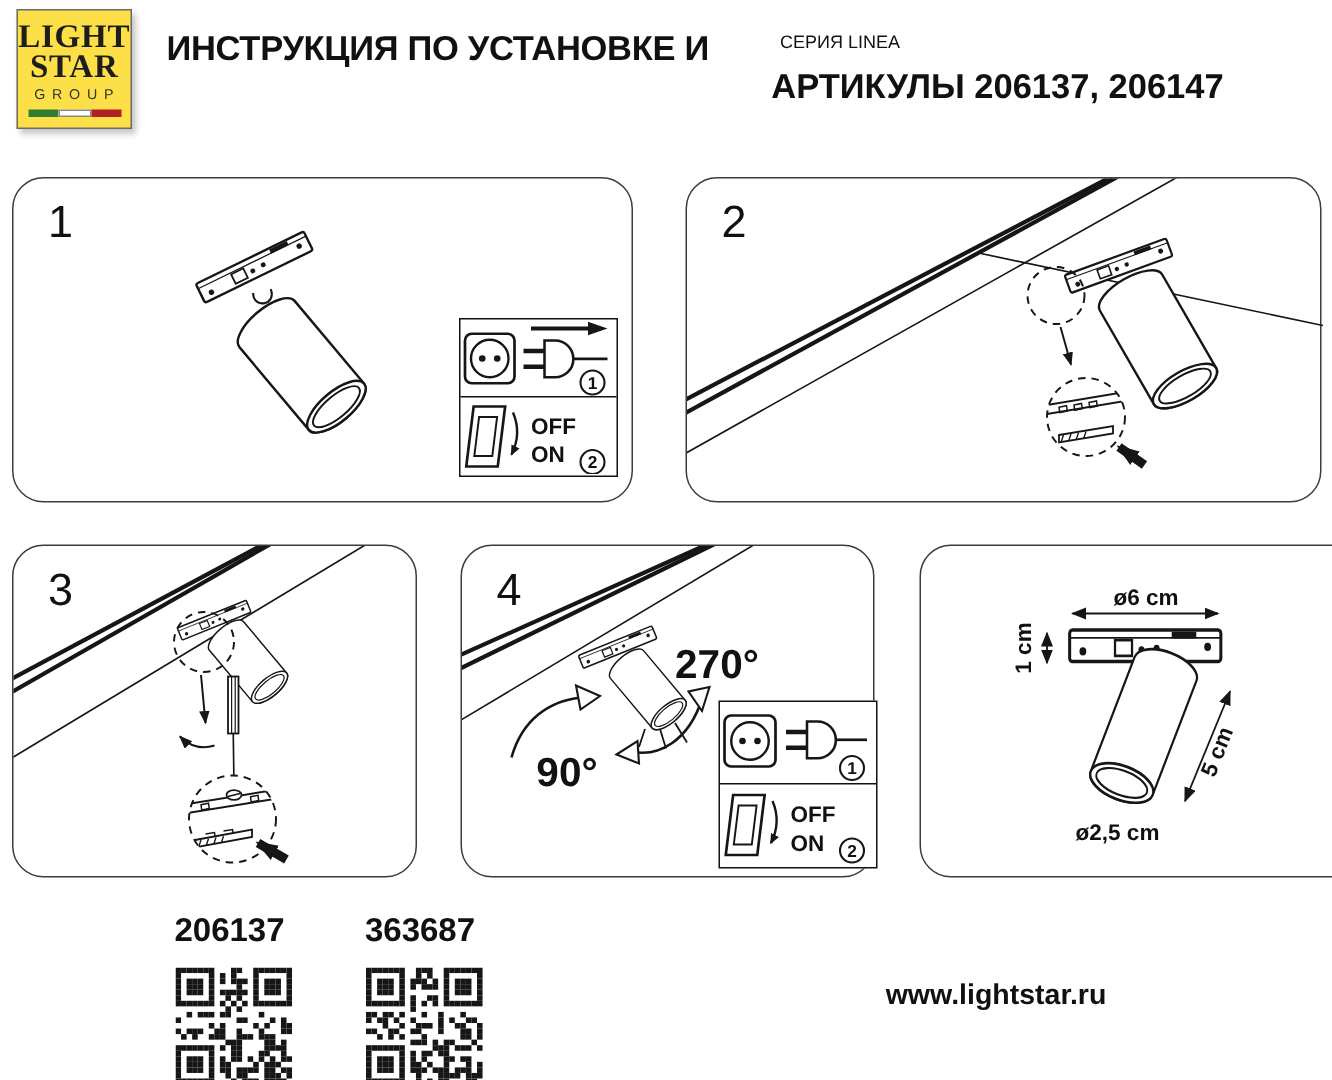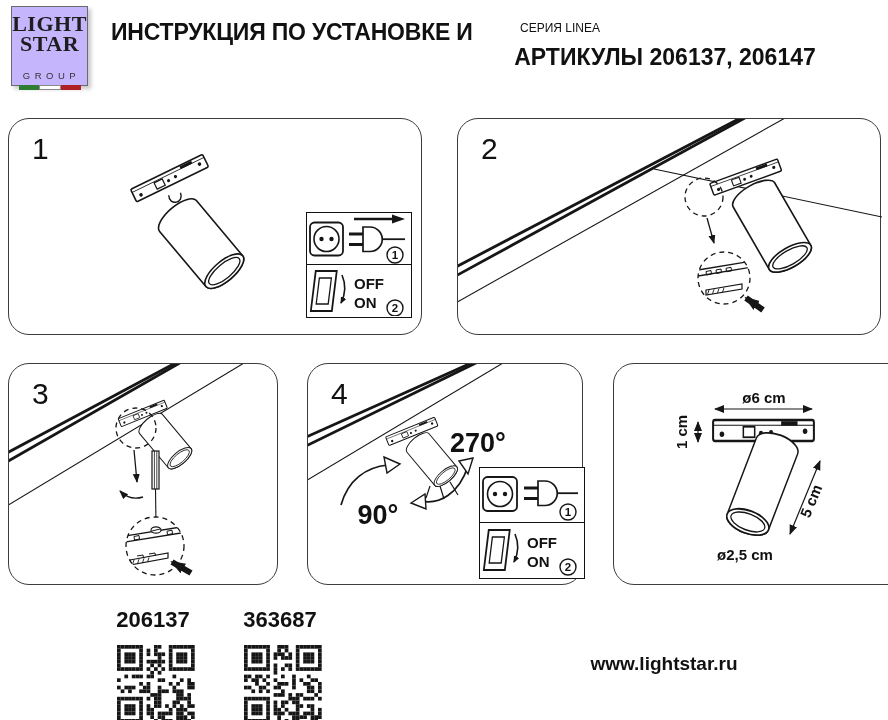--- a/index.html
+++ b/index.html
@@ -5,23 +5,23 @@
   *{box-sizing:border-box;margin:0;padding:0}
   html,body{width:888px;height:720px}
   body{position:relative;background:#fff;font-family:"Liberation Sans",sans-serif;color:#111;overflow:hidden}
   svg{display:block}
   .ln{stroke:#161616;fill:none}
   .wf{fill:#fff}
   text{font-family:"Liberation Sans",sans-serif}
 
   
   .logo{position:absolute;left:11px;top:6px;width:77px;height:80px;border:1px solid #6b6b6b;
-        box-shadow:2.5px 3px 4px rgba(0,0,0,.22);background:#c4b5fd;text-align:center;padding-top:7px}
+        box-shadow:2.5px 3px 4px rgba(0,0,0,.22);background:#fde047;text-align:center;padding-top:7px}
   .logo .w12{font-family:"Liberation Serif",serif;font-weight:700;font-size:22px;line-height:.92;color:#1d1d1d;letter-spacing:.5px}
-  .logo .w3{font-size:9.5px;letter-spacing:4.5px;margin-top:16px;color:#333;text-indent:4px}
+  .logo .w3{font-size:9.5px;letter-spacing:4.5px;margin-top:4px;color:#333;text-indent:4px}
   .flag{margin:4px auto 0;width:62px;height:5px;display:flex}
   .flag i{flex:1}
   .flag .mid{background:#fff;border:1px solid #8a8a8a}
   .title{position:absolute;left:111px;top:20px;font-size:23px;font-weight:700;line-height:1.06;letter-spacing:-.2px}
   .series{position:absolute;left:520px;top:21px;width:290px;text-align:left;font-size:12px;font-weight:400}
   .articles{position:absolute;left:500px;top:44px;width:330px;text-align:center;font-size:23px;font-weight:700}
 
   
   .panel{position:absolute;border:1.4px solid #3c3c3c;border-radius:21px;background:#fff}
   .p1{left:8px;top:118px;width:414px;height:217px}

